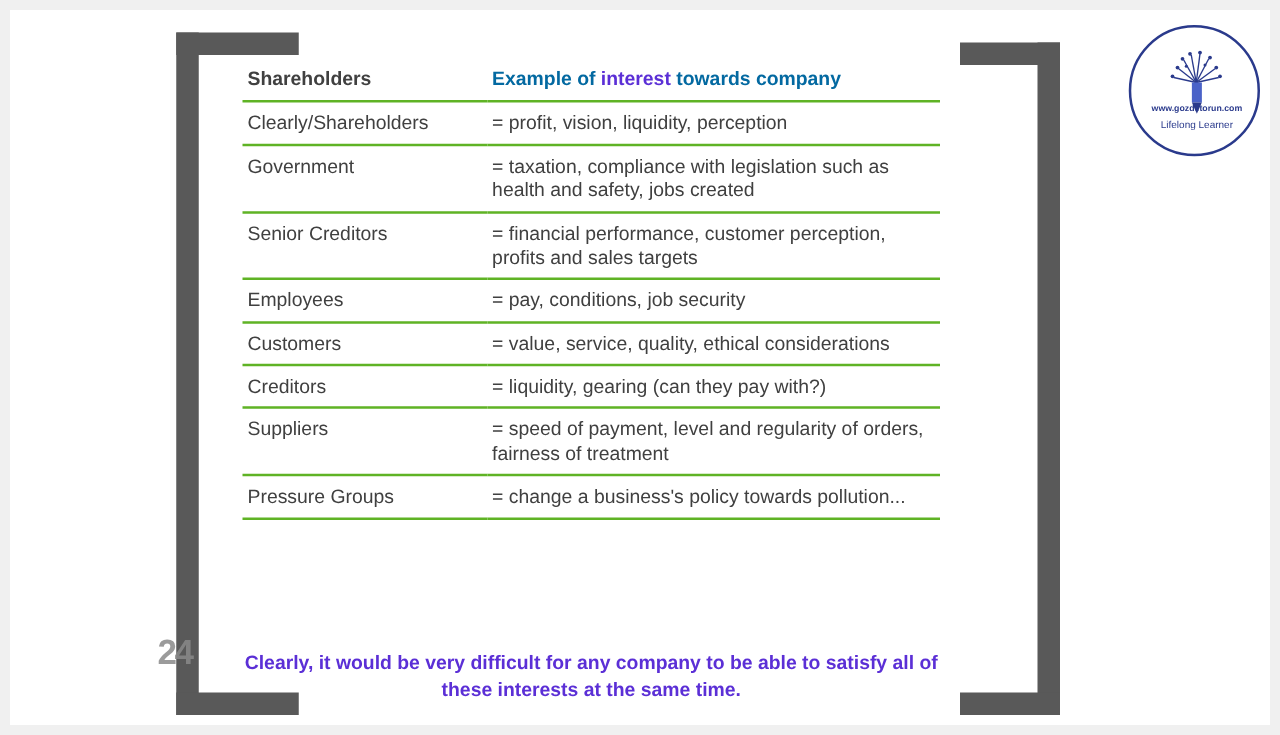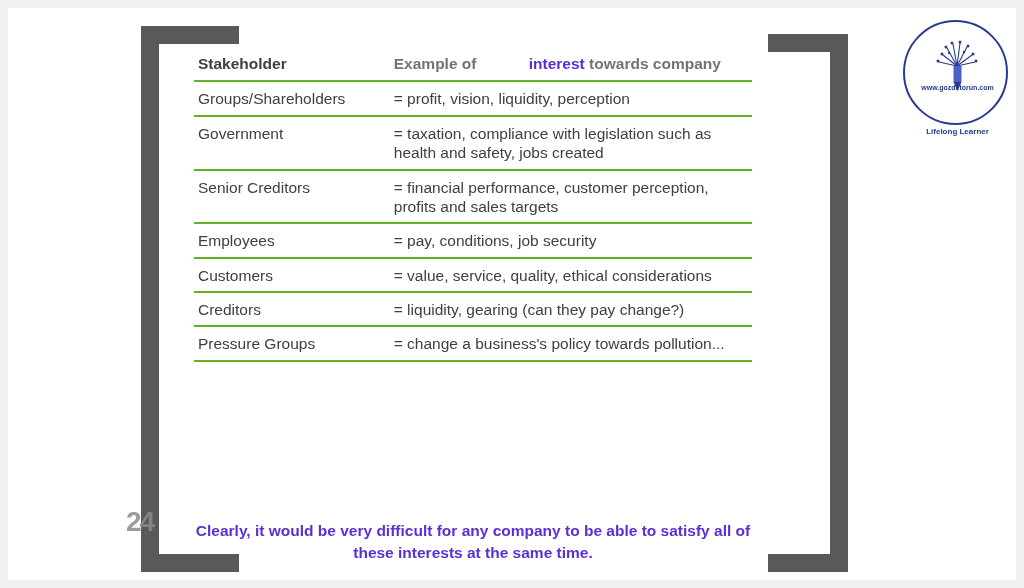--- a/index.html
+++ b/index.html
@@ -109,22 +109,21 @@
     font-weight: bold;
   }
   .logo-tag {
     position: absolute;
     left: 0;
     top: 73px;
     width: 105px;
     text-align: center;
     font-size: 8px;
     color: #2a3a8c;
-    font-weight: bold;
-    margin-top: 32px;
+    font-weight: normal;
   }
 
   
   .table-wrap {
     position: absolute;
     left: 186px;
     top: 44px;
     width: 558px;
   }
   .stk-table {
@@ -141,22 +140,22 @@
     line-height: 1.25;
   }
   .stk-table th {
     font-size: 15.5px;
     font-weight: bold;
     padding-top: 2px;
     padding-bottom: 7px;
   }
   .col-a { width: 190px; }
   .col-b { width: 368px; }
-  .hdr-green { color: #737373; }
-  .hdr-blue { color: #5b2fd6; margin-left: 48px; }
+  .hdr-green { color: #0369a1; }
+  .hdr-blue { color: #5b2fd6; }
 
   .footnote {
     position: absolute;
     left: 186px;
     top: 512px;
     width: 558px;
     text-align: center;
     color: #5b2fd6;
     font-weight: bold;
     font-size: 15.5px;
@@ -205,48 +204,52 @@
       <polygon points="48.5,60 56.5,60 52.5,69" fill="#2a3a8c"></polygon>
     </svg>
     <div class="logo-url">www.gozdetorun.com</div>
     <div class="logo-tag">Lifelong Learner</div>
   </div>
 
   <div class="table-wrap">
     <table class="stk-table">
       <thead>
         <tr>
-          <th class="col-a hdr-green">Stakeholder</th>
+          <th class="col-a hdr-green">Shareholders</th>
           <th class="col-b"><span class="hdr-green">Example of </span><span class="hdr-blue">interest</span><span class="hdr-green"> towards company</span></th>
         </tr>
       </thead>
       <tbody>
         <tr>
-          <td class="col-a">Groups/Shareholders</td>
+          <td class="col-a">Clearly/Shareholders</td>
           <td class="col-b">= profit, vision, liquidity, perception</td>
         </tr>
         <tr>
           <td class="col-a">Government</td>
           <td class="col-b">= taxation, compliance with legislation such as health and safety, jobs created</td>
         </tr>
         <tr>
           <td class="col-a">Senior Creditors</td>
           <td class="col-b">= financial performance, customer perception, profits and sales targets</td>
         </tr>
         <tr>
           <td class="col-a">Employees</td>
           <td class="col-b">= pay, conditions, job security</td>
         </tr>
         <tr>
           <td class="col-a">Customers</td>
           <td class="col-b">= value, service, quality, ethical considerations</td>
         </tr>
         <tr>
           <td class="col-a">Creditors</td>
-          <td class="col-b">= liquidity, gearing (can they pay change?)</td>
+          <td class="col-b">= liquidity, gearing (can they pay with?)</td>
+        </tr>
+        <tr>
+          <td class="col-a">Suppliers</td>
+          <td class="col-b">= speed of payment, level and regularity of orders, fairness of treatment</td>
         </tr>
         <tr>
           <td class="col-a">Pressure Groups</td>
           <td class="col-b">= change a business's policy towards pollution...</td>
         </tr>
       </tbody>
     </table>
   </div>
 
   <div class="footnote">Clearly, it would be very difficult for any company to be able to satisfy all of these interests at the same time.</div>

